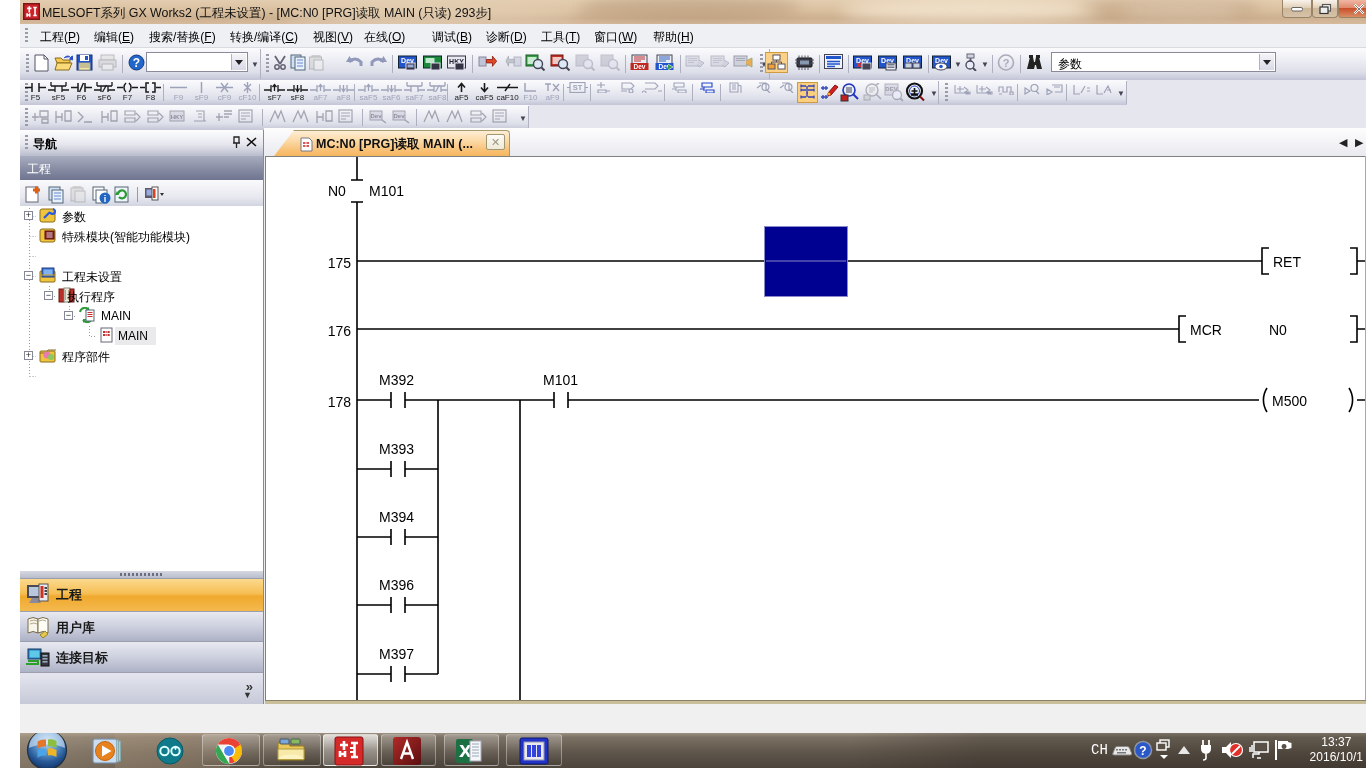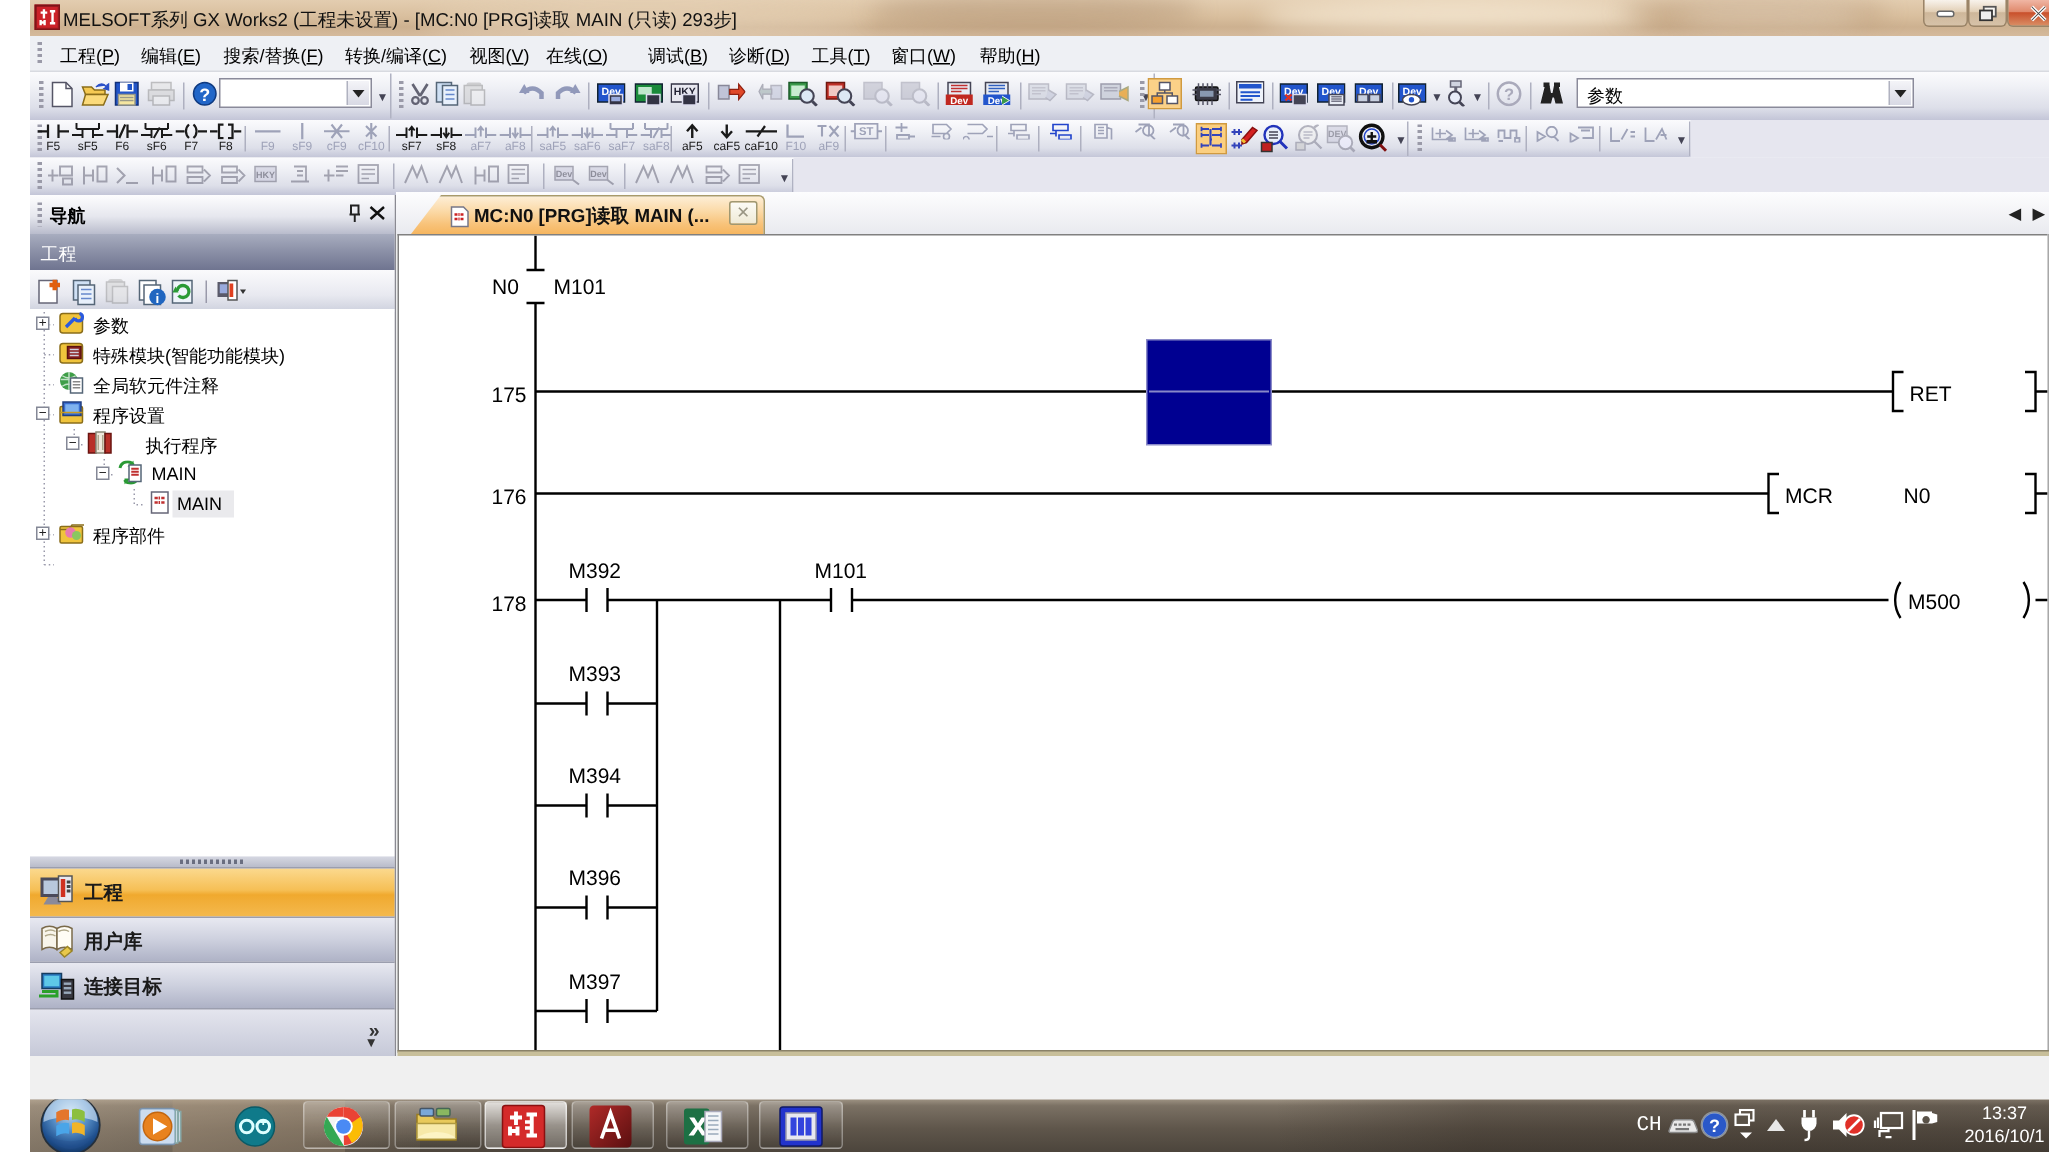--- a/index.html
+++ b/index.html
@@ -905,48 +905,39 @@
         <span class="txt" style="left:42px">参数</span>
       </div>
       <div class="trow" style="left:0;top:20px;width:243px">
         <svg class="ticon16" style="left:19px" viewBox="0 0 17 16">
             <rect x="1" y="2" width="15" height="13" rx="2" fill="#f0c43c" stroke="#8a6d1a"></rect>
             <rect x="6" y="4" width="9" height="8" fill="#8a2020" stroke="#5a1010"></rect>
             <path d="M7.5 6 h6 M7.5 8 h6 M7.5 10 h6" stroke="#d0d0e0" stroke-width="1"></path>
           </svg>
         <span class="txt" style="left:42px">特殊模块(智能功能模块)</span>
       </div>
-      <div class="trow" style="left:0;top:40px;width:243px">
-        <svg class="ticon16" style="left:19px" viewBox="0 0 17 16">
-            <circle cx="7" cy="7" r="6" fill="#3f9e48"></circle>
-            <path d="M1.5 6 h11 M7 1 v12 M2.5 3.5 a8 8 0 0 0 9 0 M2.5 10.5 a8 8 0 0 1 9 0" stroke="#bfe0c5" stroke-width="1" fill="none"></path>
-            <rect x="8" y="5" width="8" height="10" fill="#fff" stroke="#567"></rect>
-            <path d="M9.5 7.5 h5 M9.5 9.5 h5 M9.5 11.5 h5" stroke="#888" stroke-width="1"></path>
-          </svg>
-        <span class="txt" style="left:42px">全局软元件注释</span>
-      </div>
       <div class="trow" style="left:0;top:60px;width:243px">
         <div class="expander" style="left:4px">−</div>
         <svg class="ticon16" style="left:19px" viewBox="0 0 17 16">
             <rect x="1" y="4" width="15" height="11" rx="1" fill="#f0c43c" stroke="#8a6d1a"></rect>
             <rect x="3" y="1" width="12" height="9" fill="#3a6ed0" stroke="#223f80"></rect>
             <rect x="4.5" y="2.5" width="9" height="6" fill="#7fb2ef"></rect>
             <path d="M1 8 h15" stroke="#c89a20"></path>
           </svg>
-        <span class="txt" style="left:42px">程序设置</span>
+        <span class="txt" style="left:42px">工程未设置</span>
       </div>
       <div class="trow" style="left:0;top:80px;width:243px">
         <div class="expander" style="left:24px">−</div>
         <svg class="ticon16" style="left:38px" viewBox="0 0 17 16">
             <rect x="1" y="2" width="5" height="13" fill="#b83028" stroke="#6a1410"></rect>
             <rect x="6" y="1" width="6" height="14" fill="#efe9dc" stroke="#8a8a7a"></rect>
             <path d="M7.5 3 v10 M10.5 3 v10" stroke="#b0a890"></path>
             <rect x="12" y="2" width="4" height="13" fill="#b83028" stroke="#6a1410"></rect>
           </svg>
-        <span class="txt" style="left:77px">执行程序</span>
+        <span class="txt" style="left:47px">执行程序</span>
       </div>
       <div class="trow" style="left:0;top:100px;width:243px">
         <div class="expander" style="left:44px">−</div>
         <svg class="ticon16" style="left:58px" viewBox="0 0 17 16">
             <path d="M2 5 a5 5 0 0 1 9 -2" fill="none" stroke="#2a9a35" stroke-width="2"></path>
             <path d="M11 0 v4 h-4 z" fill="#2a9a35"></path>
             <path d="M14 11 a5 5 0 0 1 -9 2" fill="none" stroke="#2a9a35" stroke-width="2"></path>
             <path d="M5 16 v-4 h4 z" fill="#2a9a35"></path>
             <rect x="8" y="3" width="8" height="11" fill="#fff" stroke="#567"></rect>
             <path d="M9.5 5.5 h5 M9.5 7.5 h5 M9.5 9.5 h5" stroke="#c03030" stroke-width="1.2"></path>

